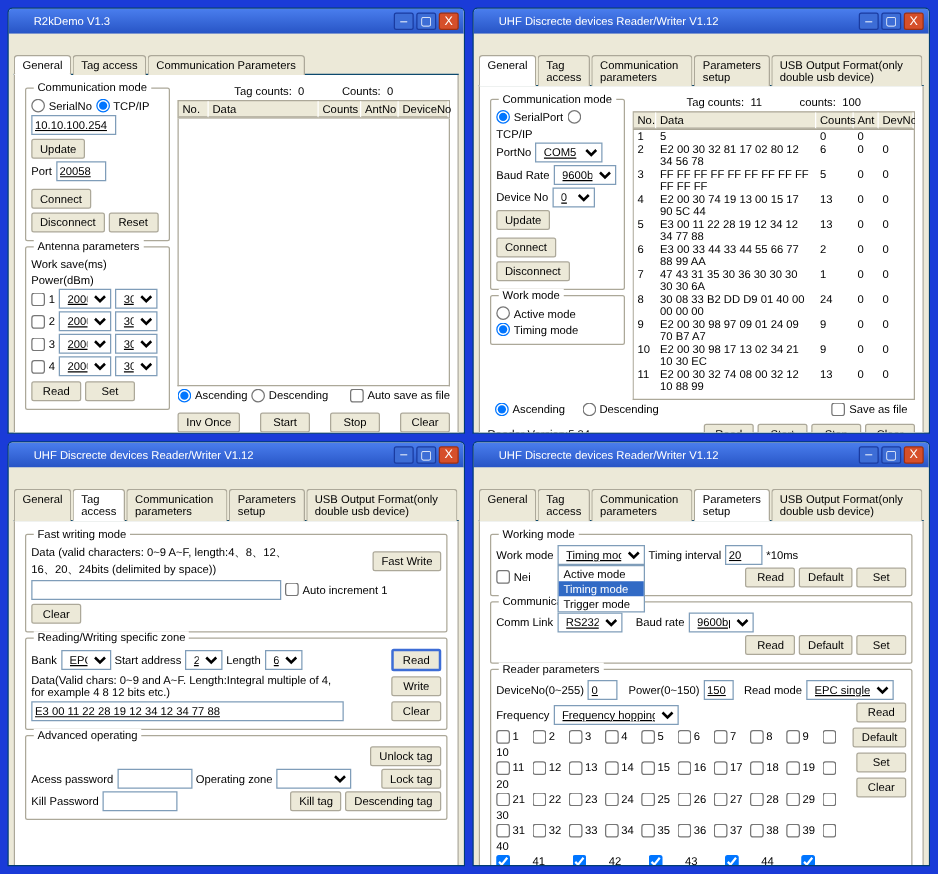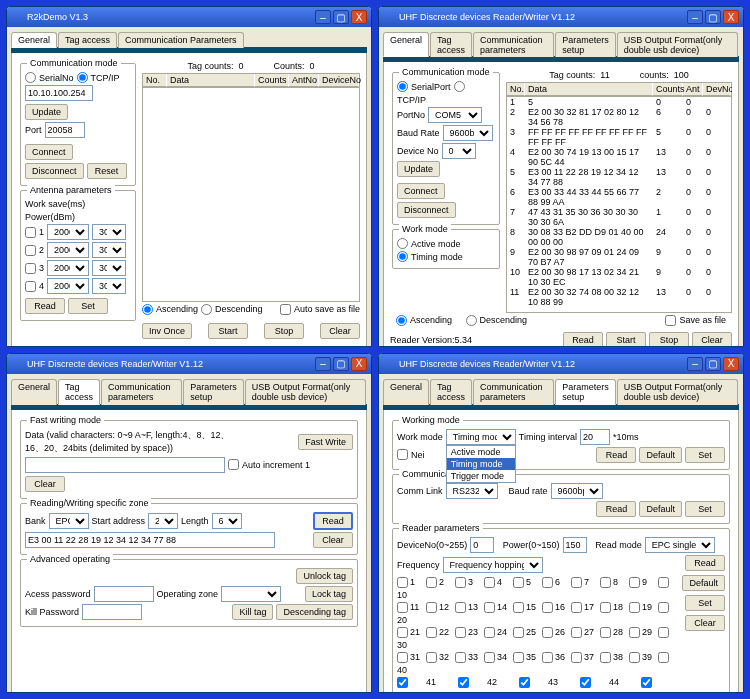--- a/index.html
+++ b/index.html
@@ -4,30 +4,30 @@
 <style>
   * { box-sizing: border-box; margin: 0; padding: 0; font-family: "MS Sans Serif", Arial, sans-serif; font-size: 9px; }
   body { background: #1a3bd8; width: 750px; height: 699px; padding: 6px; display: grid; grid-template-columns: 1fr 1fr; grid-template-rows: 1fr 1fr; gap: 6px; }
   .window { background: #ece9d8; border: 1px solid #003c74; display: flex; flex-direction: column; border-radius: 4px 4px 0 0; overflow: hidden; }
   .titlebar { height: 20px; background: linear-gradient(#4a7eee, #2754c5); color: white; display: flex; align-items: center; padding: 0 4px; font-size: 10px; }
   .titlebar .title { flex: 1; padding-left: 16px; }
   .titlebar .winbtn { width: 16px; height: 14px; margin-left: 2px; display: inline-flex; align-items: center; justify-content: center; font-size: 10px; border-radius: 2px; }
   .titlebar .winbtn.min, .titlebar .winbtn.max { background: #3d6dd6; border: 1px solid #1a3ba0; color: white; }
   .titlebar .winbtn.close { background: #d64f2a; border: 1px solid #a02f10; color: white; }
   .body { flex: 1; padding: 4px; background: #ece9d8; overflow: hidden; }
-  .tabs { display: flex; border-bottom: 6px solid #0c4a6e; }
+  .tabs { display: flex; border-bottom: 1px solid #0c4a6e; margin-top: 12px; }
   .tab { padding: 2px 6px; border: 1px solid #aca899; border-bottom: none; background: #ece9d8; margin-right: 1px; border-radius: 3px 3px 0 0; position: relative; top: 1px; cursor: default; }
   .tab.active { background: #fff; border-bottom: 1px solid #fff; font-weight: normal; }
   .tabpane { background: #fff; border: 1px solid #aca899; border-top: none; padding: 6px; height: calc(100% - 16px); overflow: hidden; position: relative; }
   .group { border: 1px solid #aca899; border-radius: 2px; padding: 6px 4px 4px; margin: 4px 2px; position: relative; }
   .group > .legend { position: absolute; top: -6px; left: 6px; background: #fff; padding: 0 3px; font-size: 9px; }
   .row { display: flex; align-items: center; gap: 3px; margin: 2px 0; flex-wrap: wrap; }
   .btn { background: #ece9d8; border: 1px solid #aca899; padding: 2px 6px; min-width: 40px; text-align: center; cursor: default; border-radius: 2px; font-size: 9px; }
   .btn.accent { border: 2px solid #3d6dd6; }
-  input[type=text], select { border: 1px solid #7f9db9; background: #fff; height: 16px; padding: 0 2px; font-size: 9px; }
+  input[type=text], select { border: 1px solid #7f9db9; background: #fff; height: 16px; padding: 0 2px; font-size: 9px; text-decoration: underline; }
   input[type=checkbox], input[type=radio] { width: 11px; height: 11px; }
   label { font-size: 9px; }
   .tablehead { display: grid; border: 1px solid #aca899; background: #ece9d8; }
   .tablehead span { padding: 1px 3px; border-right: 1px solid #fff; border-bottom: 1px solid #aca899; font-size: 9px; }
   .tbody { background: #fff; border: 1px solid #aca899; border-top: none; overflow-y: auto; font-size: 9px; }
   .trow { display: grid; }
   .trow span { padding: 0 3px; }
   .spacer { flex: 1; }
   .listbox { border: 1px solid #7f9db9; background: #fff; font-size: 9px; }
   .listbox .item { padding: 1px 4px; }
@@ -347,20 +347,25 @@
           <label>Bank</label>
           <select style="width:40px"><option>EPC</option></select>
           <label>Start address</label>
           <select style="width:30px"><option>2</option></select>
           <label>Length</label>
           <select style="width:30px"><option>6</option></select>
           <span class="spacer"></span>
           <span class="btn accent">Read</span>
         </div>
         <div class="row">
+            <label style="width:250px">Data(Valid chars: 0~9 and A~F. Length:Integral multiple of 4, for example 4 8 12 bits etc.)</label>
+          <span class="spacer"></span>
+            <span class="btn">Write</span>
+          </div>
+        <div class="row">
           <input type="text" style="width: 250px;" value="E3 00 11 22 28 19 12 34 12 34 77 88">
           <span class="spacer"></span>
             <span class="btn">Clear</span>
         </div>
       </div>
       <div class="group">
         <span class="legend">Advanced operating</span>
         <div class="row">
             <span class="spacer"></span>
             <span class="btn">Unlock tag</span>

